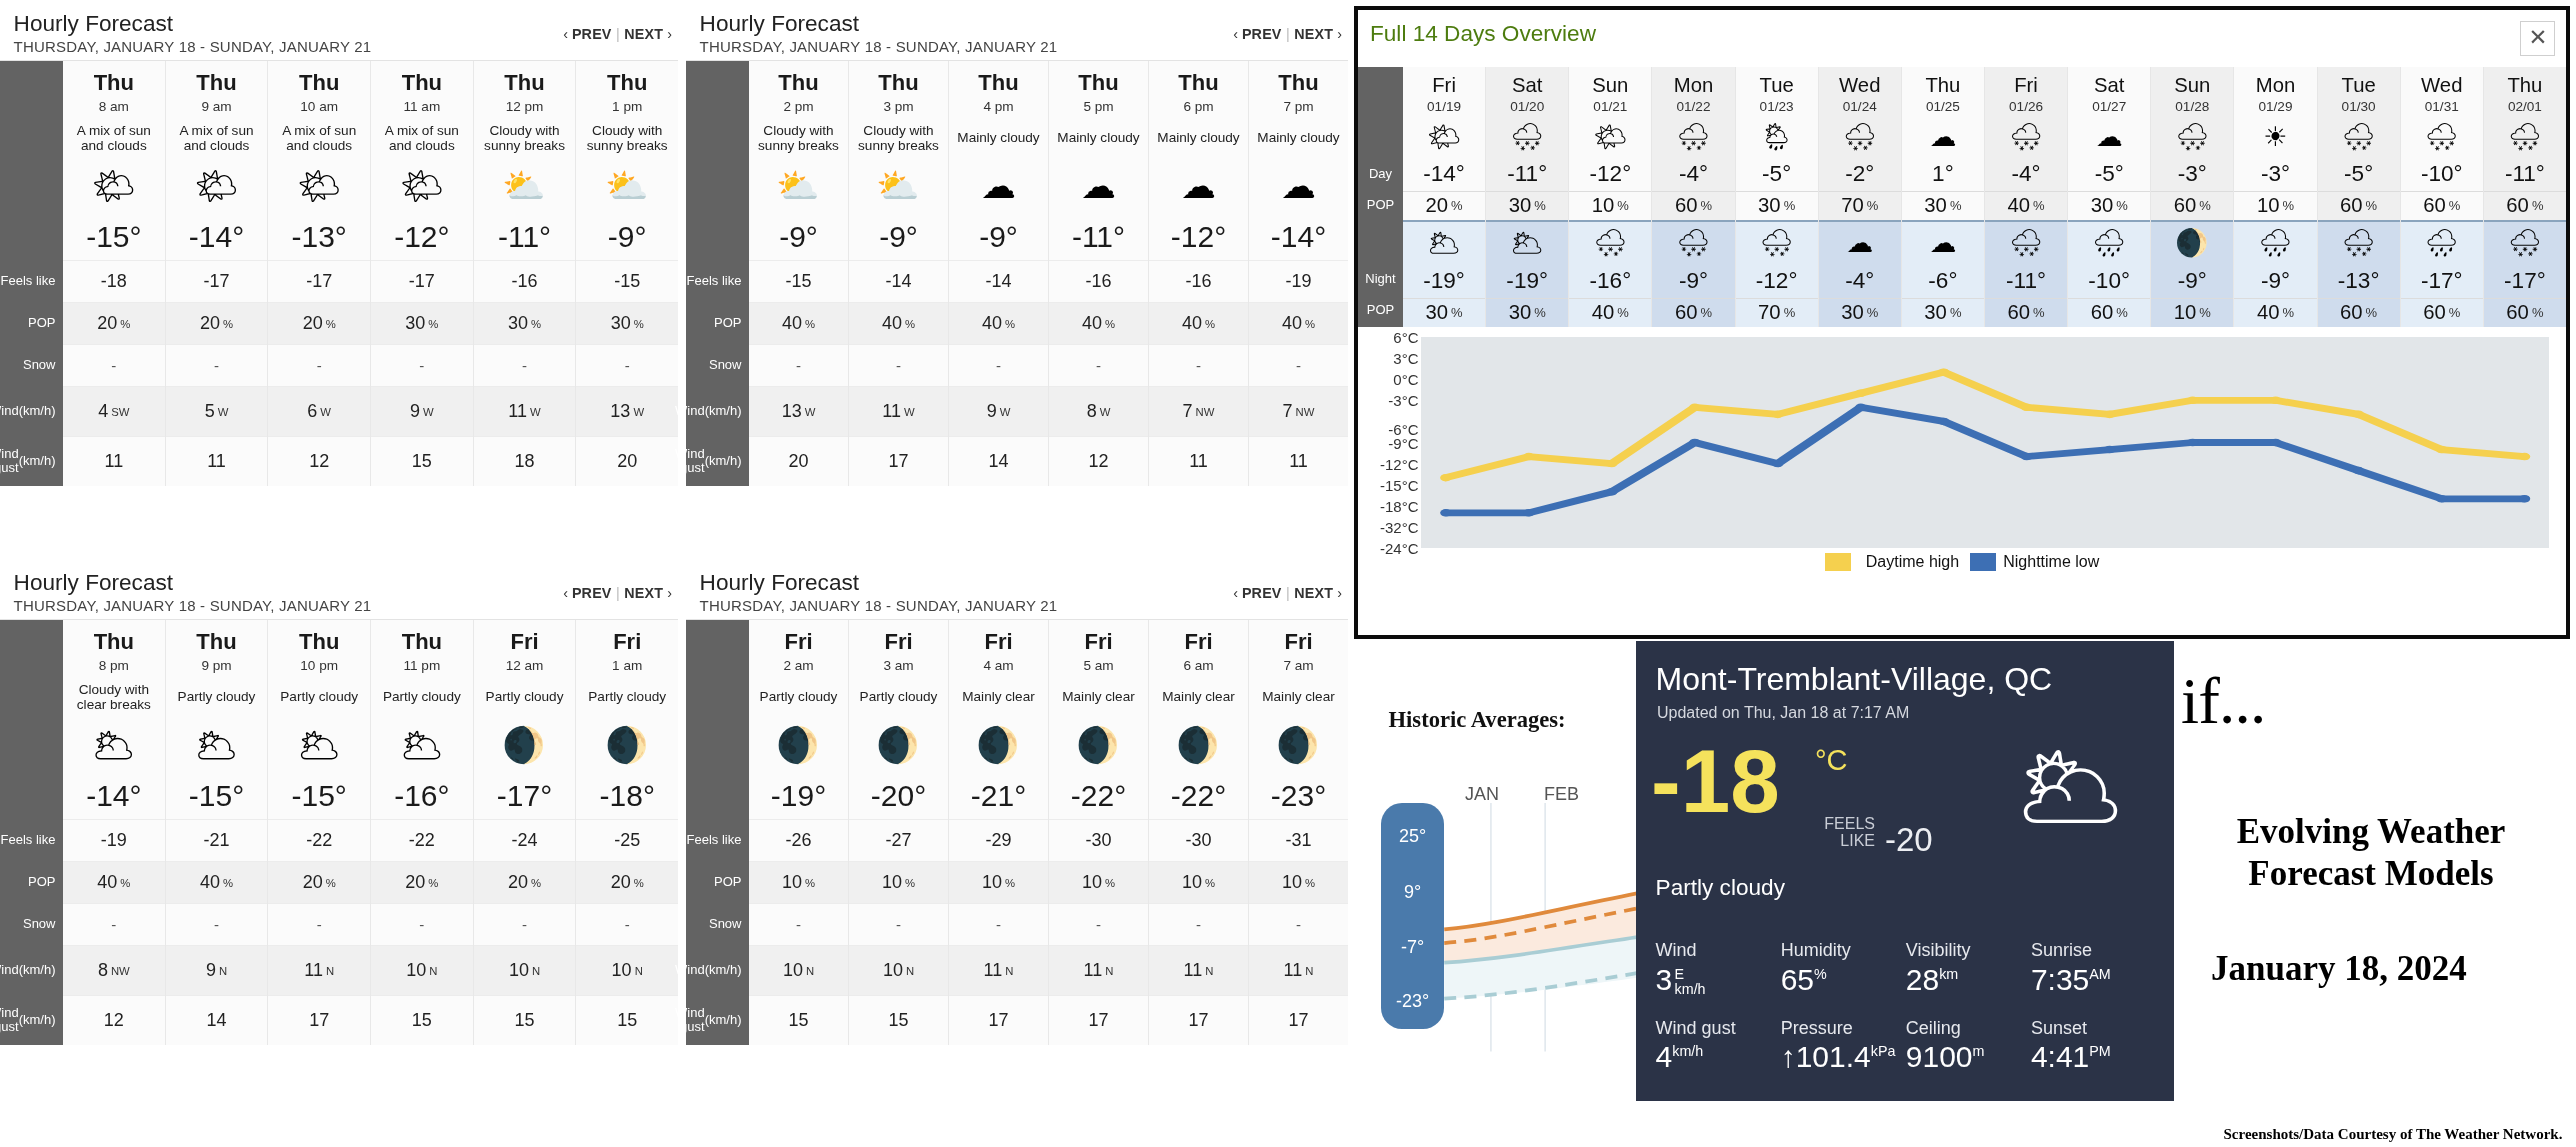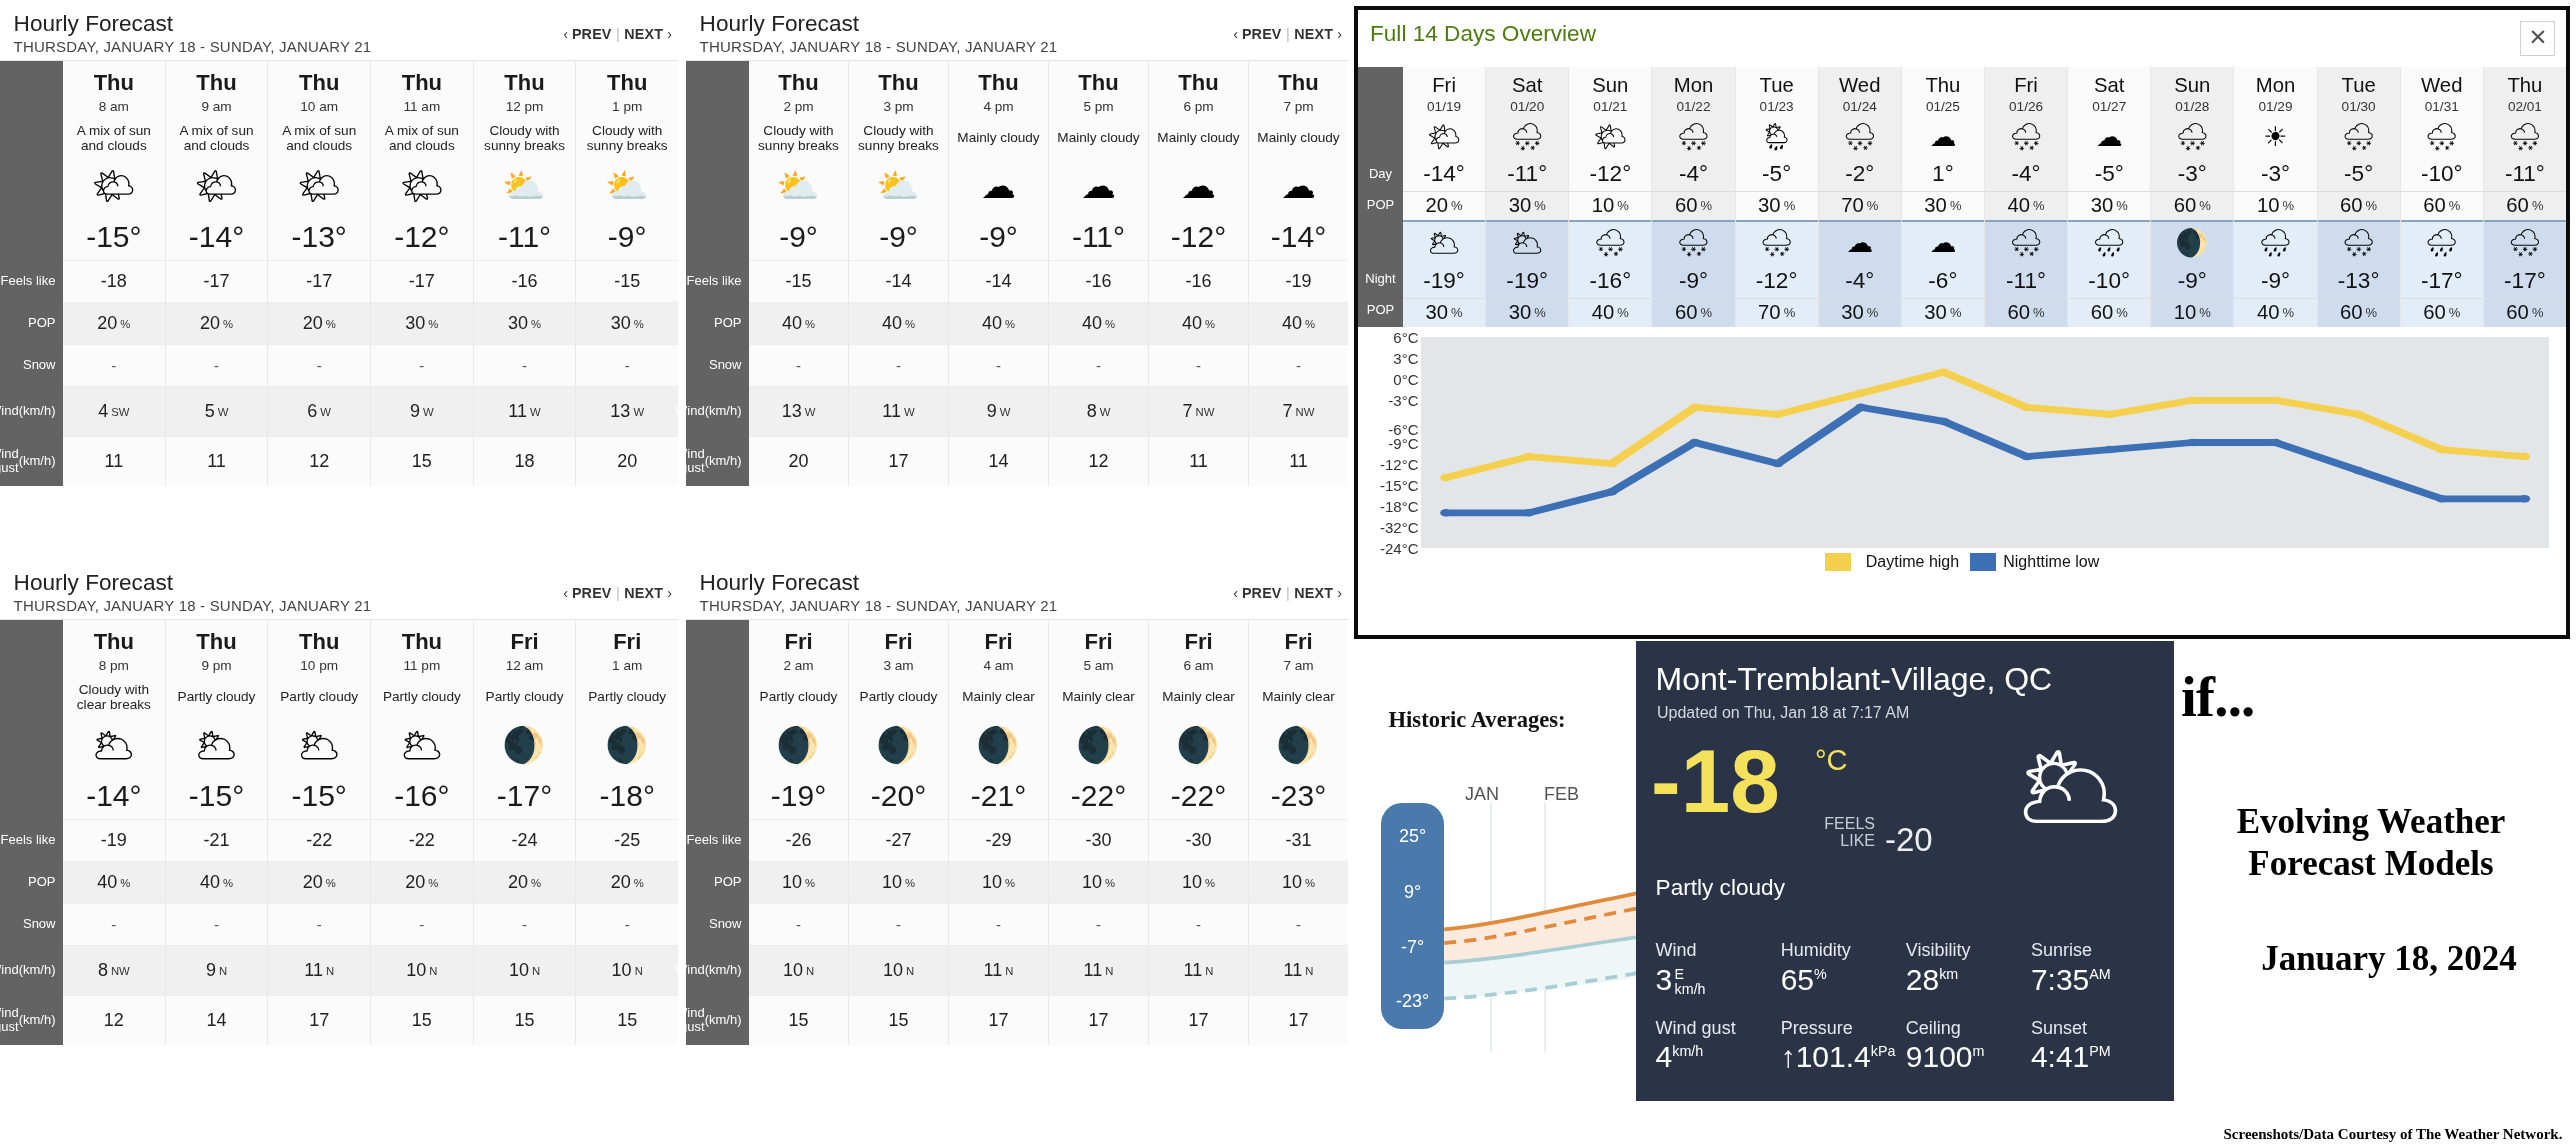--- a/index.html
+++ b/index.html
@@ -125,25 +125,25 @@
               row-gap:21px; margin:39px 18px 0 19.6px; }
   #cc .st .k{ font-size:18px; color:#e7e9ee; }
   #cc .st .v{ font-size:30px; color:#fff; margin-top:1.5px; white-space:nowrap; }
   #cc .st .v sup{ font-size:14.3px; vertical-align:super; }
   #cc .st .v .stk{ display:inline-block; font-size:14.3px; line-height:1.02;
                    vertical-align:middle; margin-left:2.3px; }
 
   
   #titleblk{ position:absolute; left:2175px; top:647px; width:392px; height:452px;
              font-family:"Liberation Serif", serif; color:#000; }
-  #titleblk .if{ font-size:57px; font-weight:700; margin:16.6px 0 0 6px;
+  #titleblk .if{ font-size:65px; font-weight:400; margin:16.6px 0 0 6px;
                  letter-spacing:-0.8px; }
   #titleblk .t1{ font-size:35px; font-weight:700; text-align:center;
                  line-height:1.22; margin-top:72px; }
-  #titleblk .t2{ font-size:35px; font-weight:700; text-align:center;
+  #titleblk .t2{ font-size:35px; font-weight:700; 
                  margin-top:53px;padding-left:36px; }
   #credit{ position:absolute; right:13.6px; bottom:4.5px; font-size:15px;
            font-weight:700; color:#000; font-family:"Liberation Serif", serif; }
 </style>
 </head>
 <body>
 
 <div id="root">
 
   <div class="hfp" id="hfp0" style="left:0px;top:0px;width:678px;height:555px;">

